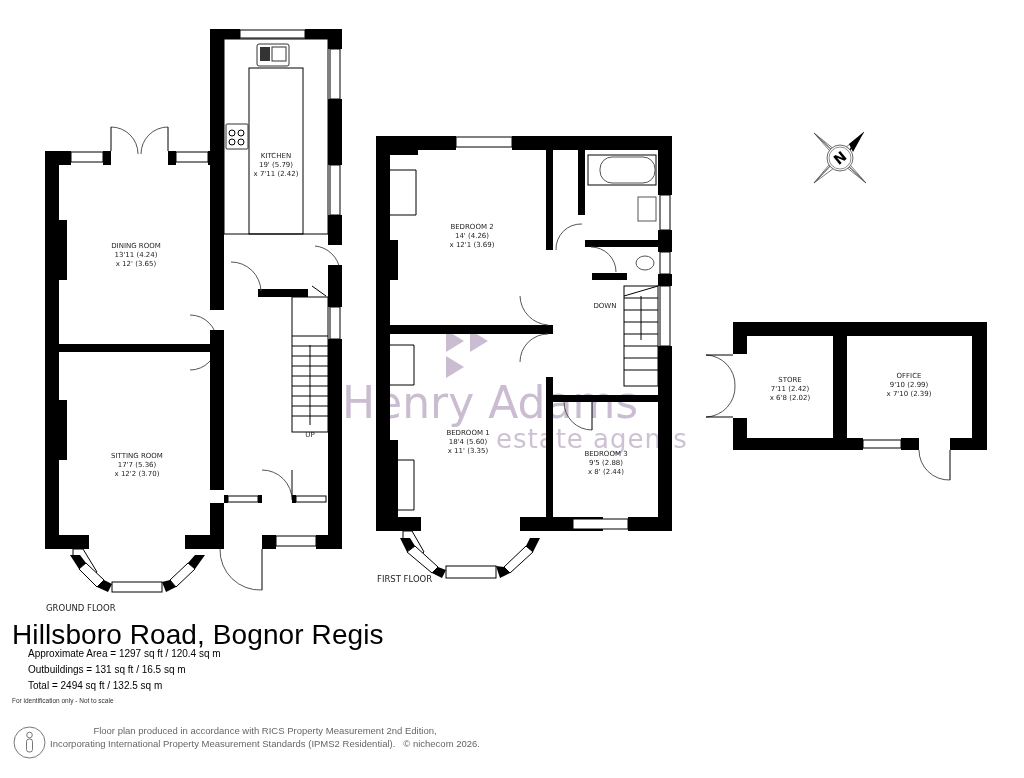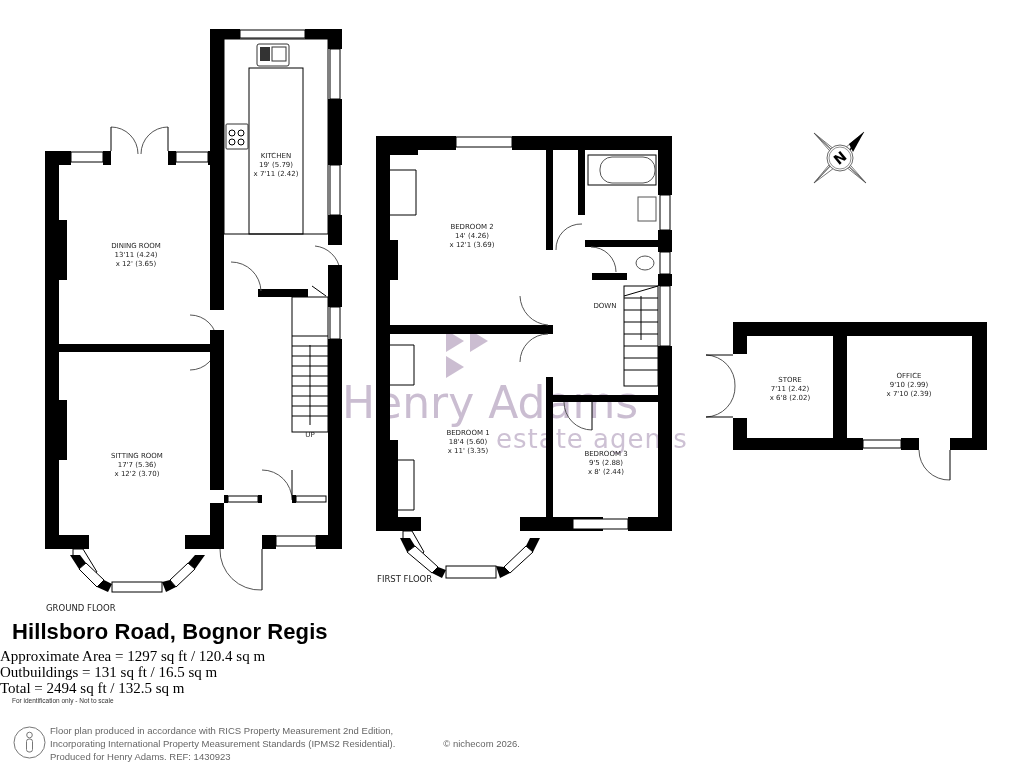--- a/index.html
+++ b/index.html
@@ -6,26 +6,26 @@
   body { width:1024px; height:778px; position:relative; overflow:hidden; font-family:"Liberation Sans", sans-serif; color:#000; }
   #plan { position:absolute; left:0; top:0; width:1024px; height:778px; }
   .wall { fill:#000; }
   .win { fill:#fff; stroke:#000; stroke-width:1; }
   .line { stroke:#000; stroke-width:1; fill:none; }
   .thin { stroke:#555; stroke-width:1; fill:none; }
   .room-label { font-family:"DejaVu Sans", sans-serif; font-size:7px; fill:#222; text-anchor:middle; }
   .floor-label { font-family:"DejaVu Sans", sans-serif; font-size:8.5px; fill:#222; }
   .wm1 { font-family:"DejaVu Sans", sans-serif; font-size:44px; fill:#b9a7c2; opacity:0.75; }
   .wm2 { font-family:"DejaVu Sans", sans-serif; font-size:26px; fill:#b9a7c2; opacity:0.7; letter-spacing:1px; }
-  .title { position:absolute; left:12px; top:619px; font-family:"Liberation Sans", sans-serif; font-weight:bold; font-size:22px; letter-spacing:0.1px; }
-  .area-line { position:absolute; left:0; font-family:Liberation Serif, serif; font-size:15px; }
+  .title { position:absolute; left:12px; top:619px; font-family:"Liberation Sans", sans-serif; font-weight:normal; font-size:28px; letter-spacing:0.1px; }
+  .area-line { position:absolute; left:28px; font-family:Liberation Sans, sans-serif; font-size:10px; }
   .note { position:absolute; left:12px; top:697px; font-family:"Liberation Sans", sans-serif; font-size:6.5px; color:#333; }
-  .footer { position:absolute; left:50px; top:724px; font-family:"Liberation Sans", sans-serif; font-size:9.5px; color:#666; line-height:13px; }
+  .footer { position:absolute; left:50px; top:724px; font-family:"Liberation Sans", sans-serif; font-size:9.5px; color:#666; line-height:13px;text-align:center; }
   .footer-icon { position:absolute; left:13px; top:726px; width:33px; height:33px; }
-  .copyright { color:#666;margin-left:40px; }
+  .copyright { color:#666; }
 </style>
 </head>
 <body>
 
 <svg id="plan" viewBox="0 0 1024 778" xmlns="http://www.w3.org/2000/svg">
 
   <g>
     <polygon points="446,330 446,352 464,341" fill="#b9a7c2" opacity="0.75"></polygon>
     <polygon points="470,330 470,352 488,341" fill="#b9a7c2" opacity="0.75"></polygon>
     <polygon points="446,356 446,378 464,367" fill="#b9a7c2" opacity="0.75"></polygon>
@@ -279,14 +279,13 @@
 <div class="note">For identification only - Not to scale</div>
 
 <svg class="footer-icon" viewBox="0 0 33 33">
   <circle cx="16.5" cy="16.5" r="15.5" fill="none" stroke="#777" stroke-width="1"></circle>
   <circle cx="16.5" cy="9" r="2.8" fill="none" stroke="#777" stroke-width="1"></circle>
   <rect x="13.5" y="13" width="6" height="13" rx="2.5" fill="none" stroke="#777" stroke-width="1"></rect>
 </svg>
 <div class="footer">
   <div>Floor plan produced in accordance with RICS Property Measurement 2nd Edition,</div>
   <div><span>Incorporating International Property Measurement Standards (IPMS2 Residential).</span>&nbsp;&nbsp;&nbsp;<span class="copyright">© nichecom 2026.</span></div>
-  <div>Produced for Henry Adams.    REF: 1430923</div>
 </div>
 
 </body></html>

